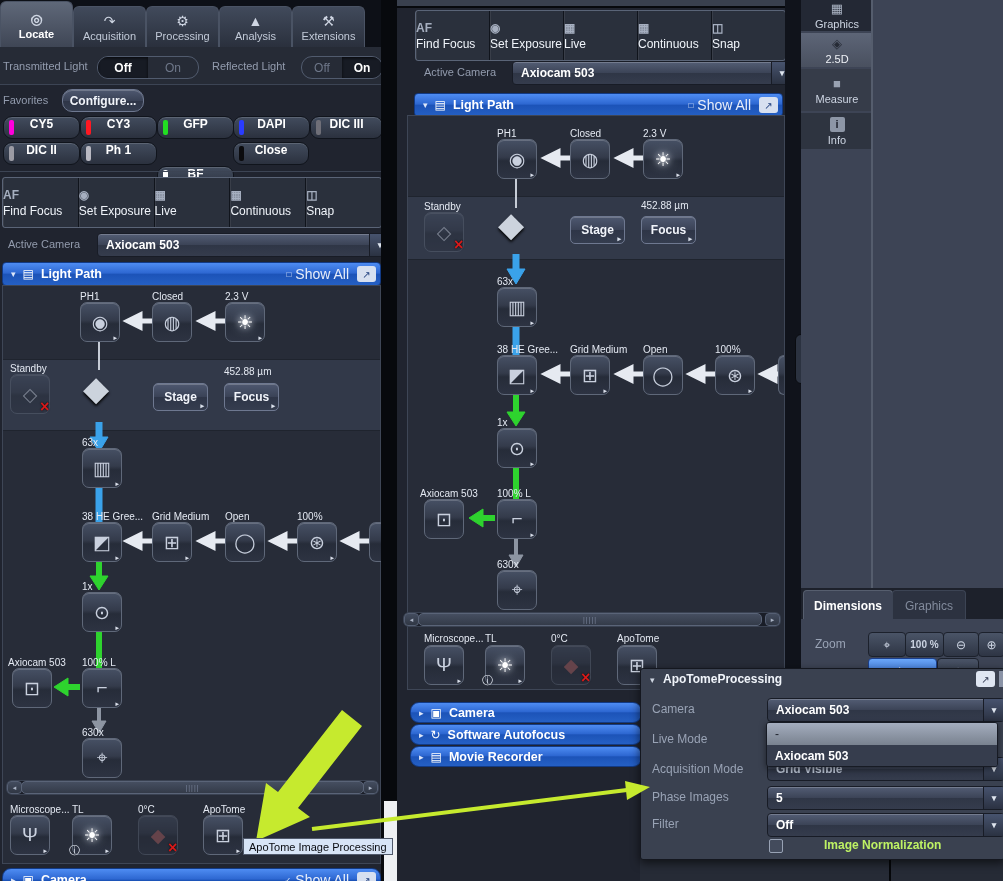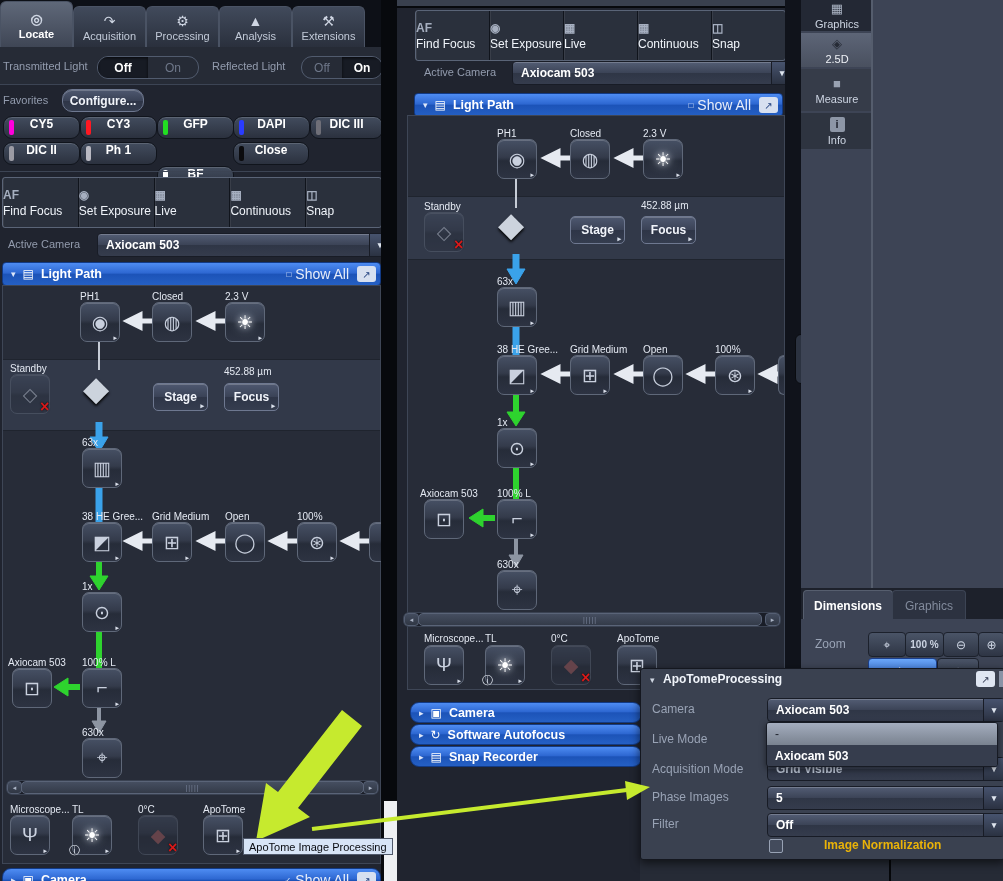--- a/index.html
+++ b/index.html
@@ -530,21 +530,21 @@
     <span class="ht">Camera</span>
   </div>
   <div class="hdr" style="left:410px;top:724px;width:230px;height:19px;border-radius:9px;">
     <span class="hc">▸</span>
     <span class="hi">↻</span>
     <span class="ht">Software Autofocus</span>
   </div>
   <div class="hdr" style="left:410px;top:746px;width:230px;height:19px;border-radius:9px;">
     <span class="hc">▸</span>
     <span class="hi">▤</span>
-    <span class="ht">Snap Recorder</span>
+    <span class="ht">Movie Recorder</span>
   </div>
 
   <div class="a" style="left:785px;top:0;width:16px;height:881px;background:#10131b;"></div>
   <div class="a" style="left:795px;top:334px;width:15px;height:48px;background:#2b3240;border:1px solid #0a0c10;border-radius:6px;display:flex;align-items:center;justify-content:center;color:#8e97a9;font-size:9px;">◂</div>
 
   <div class="a" style="left:801px;top:0;width:202px;height:588px;background:#3d4455;"></div>
   <div class="vtab" style="top:0;height:31px;background:#232834;">
     <span style="font-size:13px;color:#aab3c2;">▦</span>
     <span>Graphics</span>
     </div>
@@ -603,21 +603,21 @@
   <div class="dd" style="left:767px;top:786px;width:228px;z-index:31;">
     <span>5</span>
     <span class="dda">▾</span>
   </div>
   <span class="ddlabel" style="left:652px;top:817px;z-index:31;">Filter</span>
   <div class="dd" style="left:767px;top:813px;width:228px;z-index:31;">
     <span>Off</span>
     <span class="dda">▾</span>
   </div>
   <div class="a" style="left:769px;top:839px;width:12px;height:12px;background:#434b5c;border:1px solid #98a2b4;border-radius:2px;z-index:31;"></div>
-  <span class="a" style="left:788px;top:838px;font-size:12px;font-weight:bold;color:#eab308;z-index:31;padding-left:36px;">Image Normalization</span>
+  <span class="a" style="left:788px;top:838px;font-size:12px;font-weight:bold;color:#bef264;z-index:31;padding-left:36px;">Image Normalization</span>
 
   <div class="a" style="left:640px;top:858px;width:363px;height:23px;background:#262b36;z-index:29;"></div>
   <div class="a" style="left:889px;top:858px;width:2px;height:23px;background:#05070a;z-index:29;"></div>
 
   <div class="a" style="left:243px;top:838px;height:15px;background:#d7e4f6;border:1px solid #50596b;color:#090b10;font-size:11px;display:flex;align-items:center;padding:0 5px;white-space:nowrap;z-index:65;">ApoTome Image Processing</div>
 
   <svg class="a" style="left:0;top:0;z-index:60;pointer-events:none;" width="1003" height="881">
     <polygon points="342,710 362,726 298,808 310,817 256,841 266,783 278,792" fill="#c6ea2e"></polygon>
     <line x1="312" y1="829" x2="627" y2="790" stroke="#c6ea2e" stroke-width="4"></line>
     <polygon points="650,787 627,800 625,781" fill="#c6ea2e"></polygon>

